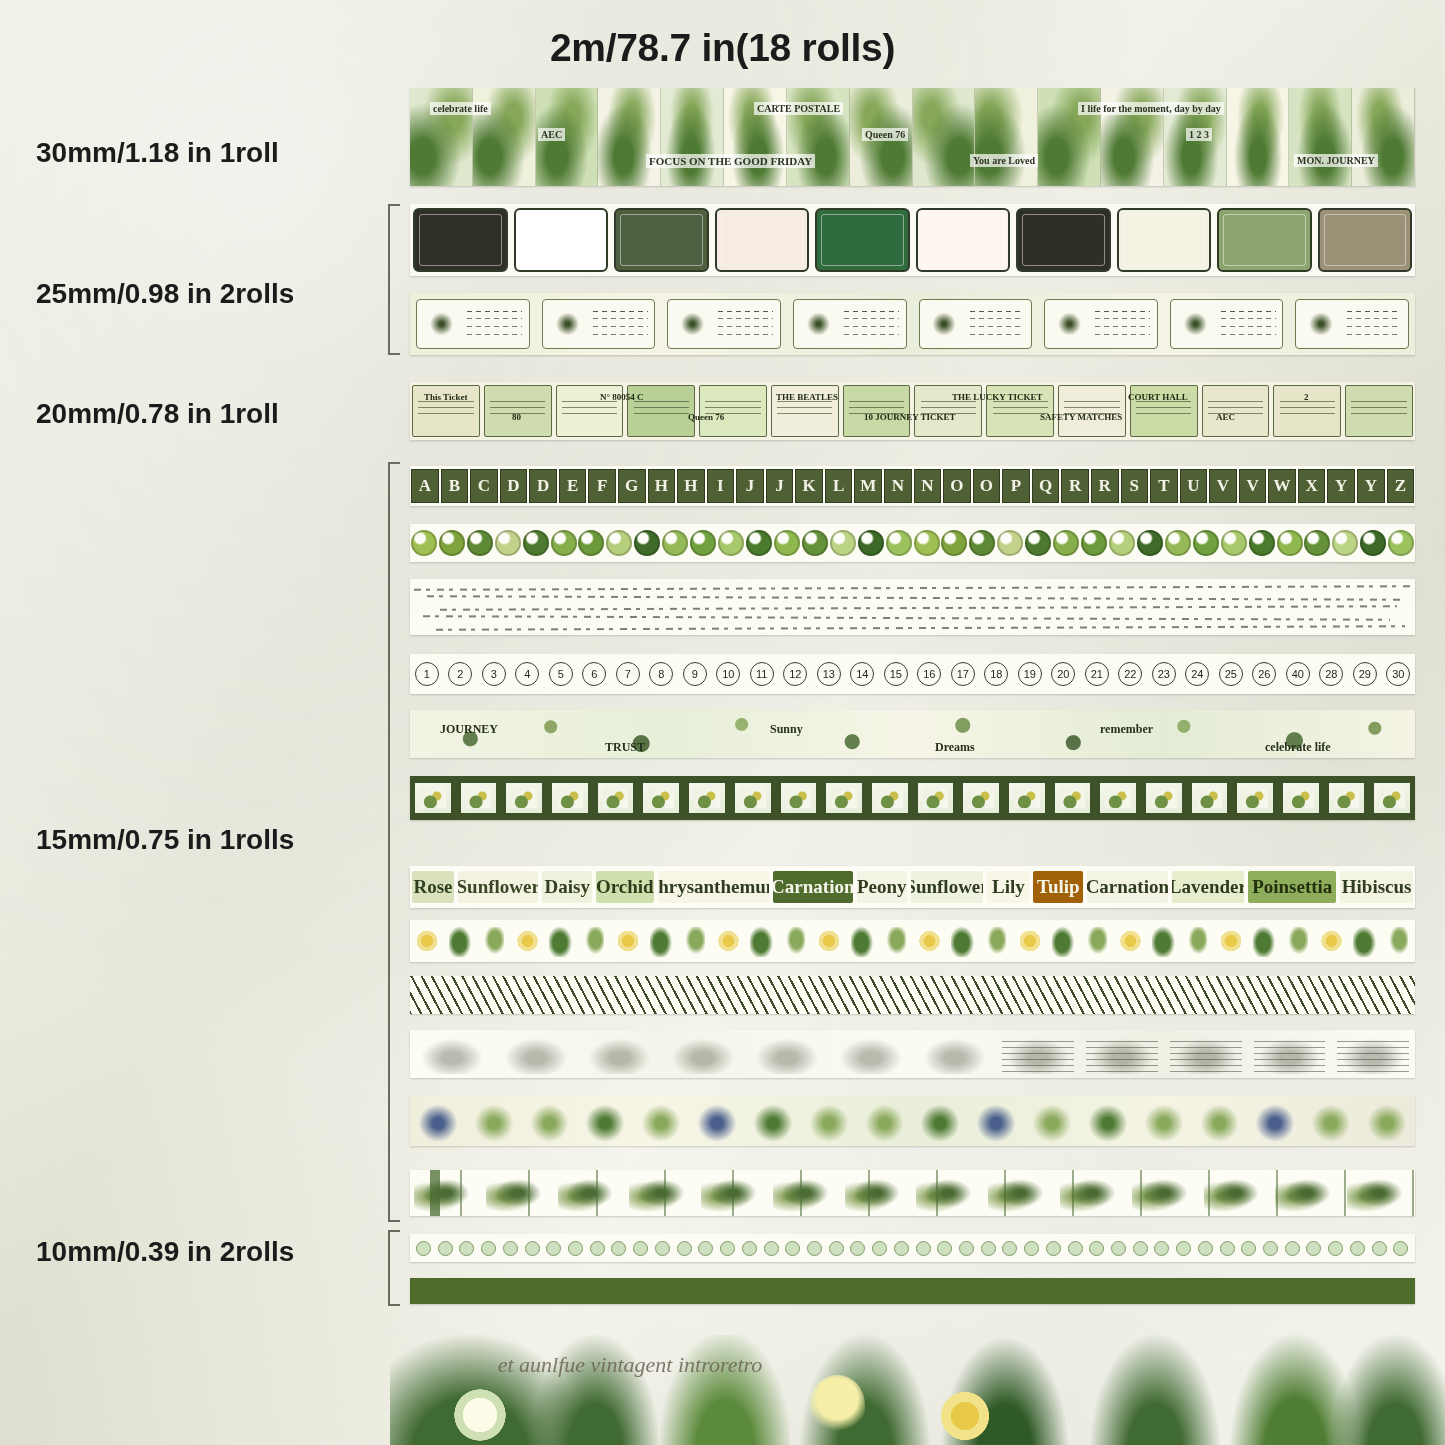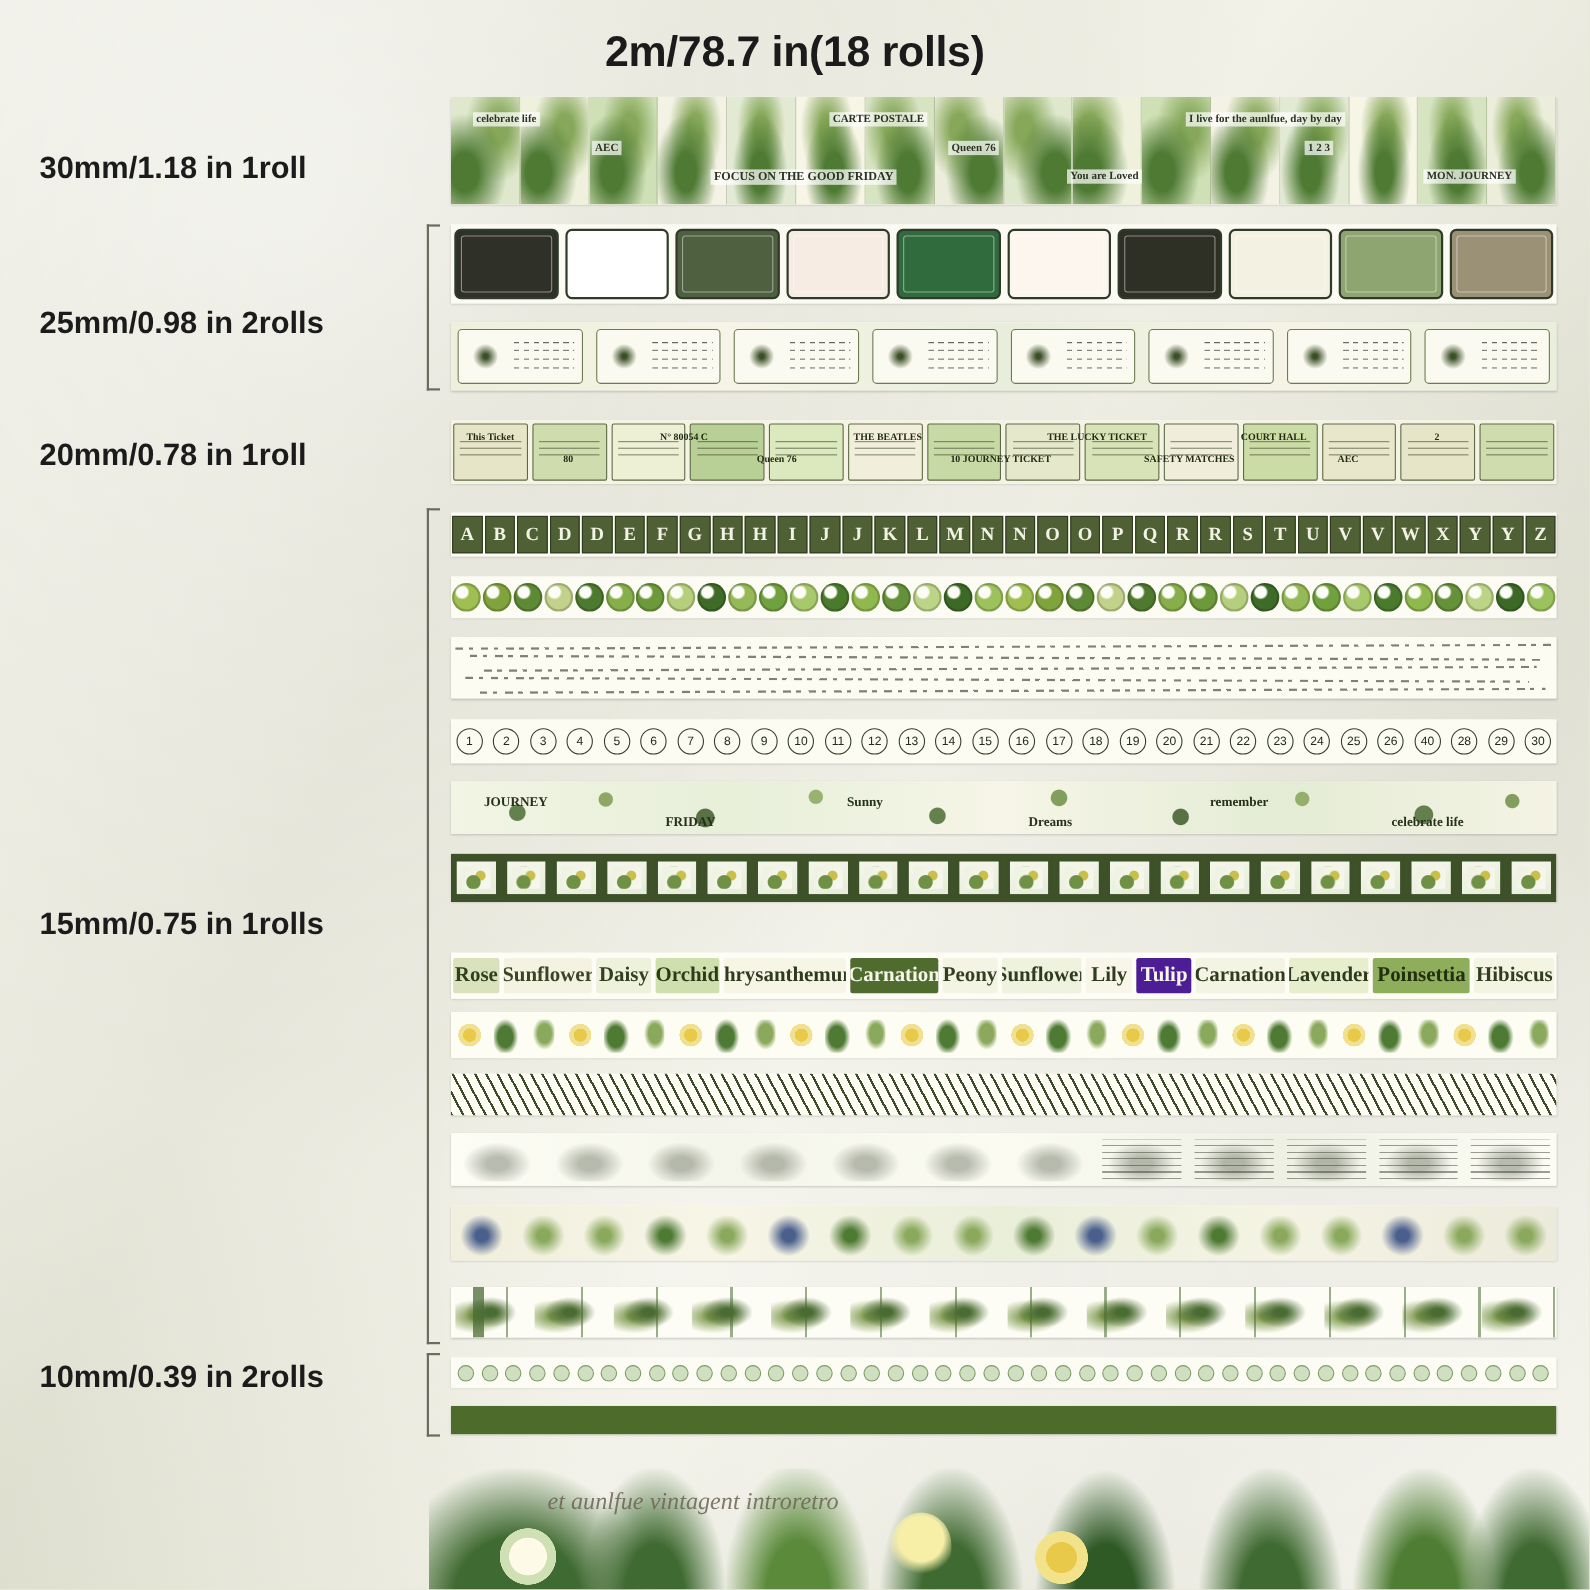--- a/index.html
+++ b/index.html
@@ -242,21 +242,21 @@
           <div class="cell" style="background: rgb(236, 238, 219); border-right: 1px solid rgba(120, 130, 95, 0.35);">
             <div style="position: absolute; inset: 0px; background: radial-gradient(at 65% 70%, rgb(78, 122, 51) 0px, rgb(78, 122, 51) 18%, rgba(78, 122, 51, 0) 55%), radial-gradient(at 45% 30%, rgb(135, 168, 90) 0px, rgb(135, 168, 90) 14%, rgba(135, 168, 90, 0) 50%);"></div>
           </div>
         </div>
         <div style="position: absolute; font-family: &quot;Liberation Serif&quot;, serif; font-size: 10px; color: rgb(44, 51, 34); white-space: nowrap; font-weight: bold; left: 20px; top: 14px; background: rgba(255, 255, 255, 0.7); padding: 1px 3px;">celebrate life</div>
         <div style="position: absolute; font-family: &quot;Liberation Serif&quot;, serif; font-size: 10px; color: rgb(44, 51, 34); white-space: nowrap; font-weight: bold; left: 128px; top: 40px; background: rgba(255, 255, 255, 0.7); padding: 1px 3px;">AEC</div>
         <div style="position: absolute; font-family: &quot;Liberation Serif&quot;, serif; font-size: 11px; color: rgb(44, 51, 34); white-space: nowrap; font-weight: bold; left: 236px; top: 66px; background: rgba(255, 255, 255, 0.7); padding: 1px 3px;">FOCUS ON THE GOOD FRIDAY</div>
         <div style="position: absolute; font-family: &quot;Liberation Serif&quot;, serif; font-size: 10px; color: rgb(44, 51, 34); white-space: nowrap; font-weight: bold; left: 344px; top: 14px; background: rgba(255, 255, 255, 0.7); padding: 1px 3px;">CARTE POSTALE</div>
         <div style="position: absolute; font-family: &quot;Liberation Serif&quot;, serif; font-size: 10px; color: rgb(44, 51, 34); white-space: nowrap; font-weight: bold; left: 452px; top: 40px; background: rgba(255, 255, 255, 0.7); padding: 1px 3px;">Queen 76</div>
         <div style="position: absolute; font-family: &quot;Liberation Serif&quot;, serif; font-size: 10px; color: rgb(44, 51, 34); white-space: nowrap; font-weight: bold; left: 560px; top: 66px; background: rgba(255, 255, 255, 0.7); padding: 1px 3px;">You are Loved</div>
-        <div style="position: absolute; font-family: &quot;Liberation Serif&quot;, serif; font-size: 10px; color: rgb(44, 51, 34); white-space: nowrap; font-weight: bold; left: 668px; top: 14px; background: rgba(255, 255, 255, 0.7); padding: 1px 3px;">I live for the aunlfue, day by day</div>
+        <div style="position: absolute; font-family: &quot;Liberation Serif&quot;, serif; font-size: 10px; color: rgb(44, 51, 34); white-space: nowrap; font-weight: bold; left: 668px; top: 14px; background: rgba(255, 255, 255, 0.7); padding: 1px 3px;">I life for the moment, day by day</div>
         <div style="position: absolute; font-family: &quot;Liberation Serif&quot;, serif; font-size: 10px; color: rgb(44, 51, 34); white-space: nowrap; font-weight: bold; left: 776px; top: 40px; background: rgba(255, 255, 255, 0.7); padding: 1px 3px;">1 2 3</div>
         <div style="position: absolute; font-family: &quot;Liberation Serif&quot;, serif; font-size: 10px; color: rgb(44, 51, 34); white-space: nowrap; font-weight: bold; left: 884px; top: 66px; background: rgba(255, 255, 255, 0.7); padding: 1px 3px;">MON. JOURNEY</div>
       </div>
     </div>
     <div class="tape" style="top: 204px; height: 72px;">
       <div class="tape-inner" style="background: rgb(251, 251, 243);">
         <div class="row">
           <div class="cell">
             <div class="frame" style="background: rgb(47, 49, 40);"></div>
           </div>
@@ -778,21 +778,21 @@
           </div>
           <div class="cell">
             <div class="numcircle">30</div>
           </div>
         </div>
       </div>
     </div>
     <div class="tape" style="top: 710px; height: 48px;">
       <div class="tape-inner collage leafdots" style="background: linear-gradient(90deg, rgb(242, 244, 228), rgb(231, 239, 217), rgb(246, 245, 231), rgb(228, 236, 213), rgb(244, 243, 228));">
         <div style="position: absolute; z-index: 3; font-family: &quot;Liberation Serif&quot;, serif; font-weight: bold; font-size: 12px; color: rgb(38, 48, 26); white-space: nowrap; left: 30px; top: 12px;">JOURNEY</div>
-        <div style="position: absolute; z-index: 3; font-family: &quot;Liberation Serif&quot;, serif; font-weight: bold; font-size: 12px; color: rgb(38, 48, 26); white-space: nowrap; left: 195px; top: 30px;">FRIDAY</div>
+        <div style="position: absolute; z-index: 3; font-family: &quot;Liberation Serif&quot;, serif; font-weight: bold; font-size: 12px; color: rgb(38, 48, 26); white-space: nowrap; left: 195px; top: 30px;">TRUST</div>
         <div style="position: absolute; z-index: 3; font-family: &quot;Liberation Serif&quot;, serif; font-weight: bold; font-size: 12px; color: rgb(38, 48, 26); white-space: nowrap; left: 360px; top: 12px;">Sunny</div>
         <div style="position: absolute; z-index: 3; font-family: &quot;Liberation Serif&quot;, serif; font-weight: bold; font-size: 12px; color: rgb(38, 48, 26); white-space: nowrap; left: 525px; top: 30px;">Dreams</div>
         <div style="position: absolute; z-index: 3; font-family: &quot;Liberation Serif&quot;, serif; font-weight: bold; font-size: 12px; color: rgb(38, 48, 26); white-space: nowrap; left: 690px; top: 12px;">remember</div>
         <div style="position: absolute; z-index: 3; font-family: &quot;Liberation Serif&quot;, serif; font-weight: bold; font-size: 12px; color: rgb(38, 48, 26); white-space: nowrap; left: 855px; top: 30px;">celebrate life</div>
       </div>
     </div>
     <div class="tape" style="top: 776px; height: 44px;">
       <div class="tape-inner" style="background: rgb(63, 81, 40);">
         <div class="row">
           <div class="cell">
@@ -888,21 +888,21 @@
           <div class="cell" style="flex: 7 1 0px;">
             <div class="flowertag" style="background: rgb(244, 244, 228); color: rgb(52, 63, 34);">Peony</div>
           </div>
           <div class="cell" style="flex: 10 1 0px;">
             <div class="flowertag" style="background: rgb(238, 242, 222); color: rgb(47, 59, 33);">Sunflower</div>
           </div>
           <div class="cell" style="flex: 6 1 0px;">
             <div class="flowertag" style="background: rgb(247, 246, 232); color: rgb(49, 61, 32);">Lily</div>
           </div>
           <div class="cell" style="flex: 7 1 0px;">
-            <div class="flowertag" style="background: #4c1d95; color: rgb(246, 247, 234);">Tulip</div>
+            <div class="flowertag" style="background: #a16207; color: rgb(246, 247, 234);">Tulip</div>
           </div>
           <div class="cell" style="flex: 11 1 0px;">
             <div class="flowertag" style="background: rgb(243, 244, 227); color: rgb(48, 60, 32);">Carnation</div>
           </div>
           <div class="cell" style="flex: 10 1 0px;">
             <div class="flowertag" style="background: rgb(231, 238, 205); color: rgb(46, 58, 31);">Lavender</div>
           </div>
           <div class="cell" style="flex: 12 1 0px;">
             <div class="flowertag" style="background: rgb(143, 174, 91); color: rgb(35, 48, 15);">Poinsettia</div>
           </div>

